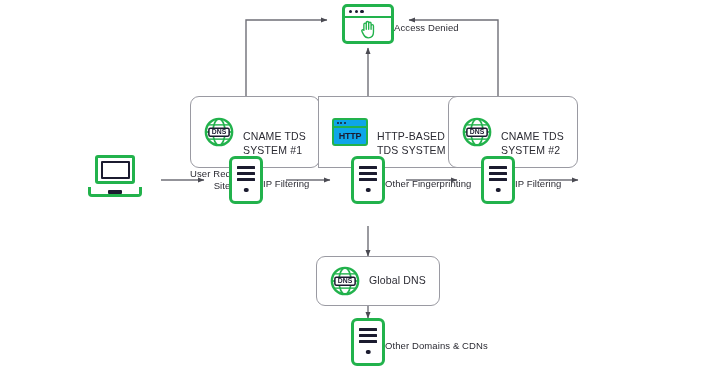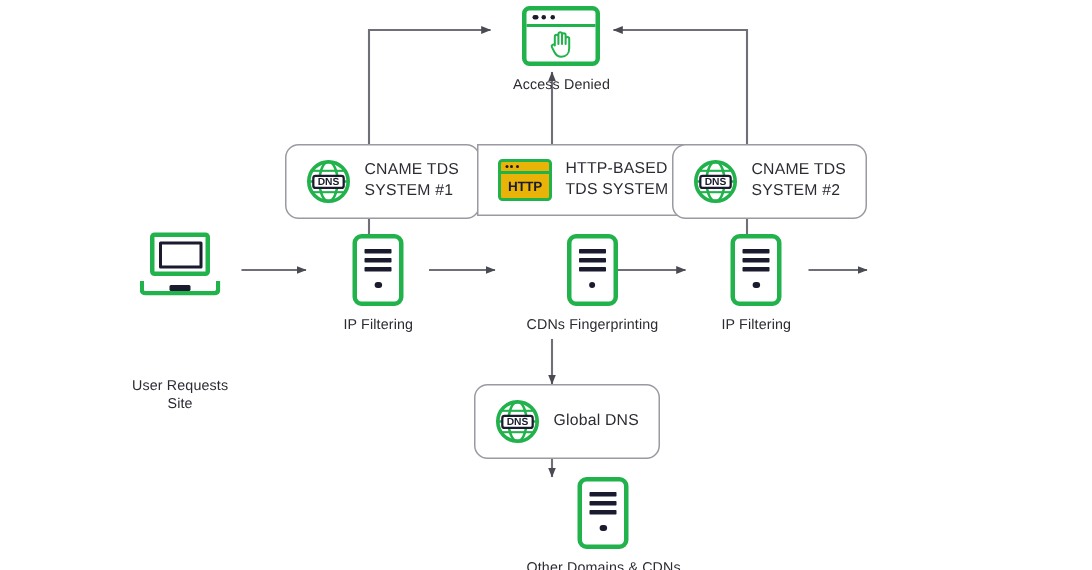--- a/index.html
+++ b/index.html
@@ -23,21 +23,21 @@
     top: 0;
     width: 728px;
     height: 380px;
     pointer-events: none;
   }
 
   
   .node {
     position: absolute;
     display: flex;
-    flex-direction: column;
+    flex-direction: row;
     align-items: center;
   }
   .node-label {
     margin-top: 7px;
     font-size: 9.5px;
     color: #2b2b33;
     text-align: center;
     line-height: 1.25;
     letter-spacing: .1px;
     white-space: pre-line;
@@ -178,33 +178,33 @@
   }
   .card.rounded { border-radius: 9px; }
   .card.square  { border-radius: 0px; }
   .card-text {
     font-size: 10.5px;
     line-height: 1.32;
     color: #2b2b33;
     white-space: pre-line;
     letter-spacing: .15px;
   }
-  .card-text.caps { font-size: 10.5px; }
+  .card-text.caps { font-size: 10.5px; margin-top: 24px; }
 
   
   .dns-globe { width: 30px; height: 30px; flex: 0 0 30px; }
 
   
   .http-ico {
     position: relative;
     width: 36px;
     height: 28px;
     border: 2.5px solid #22b24c;
     border-radius: 3px;
-    background: #eab308;
+    background: #0ea5e9;
     box-sizing: border-box;
     flex: 0 0 36px;
   }
   .http-ico .tb {
     position: absolute;
     left: 0; right: 0; top: 0;
     height: 8px;
     border-bottom: 2px solid #22b24c;
     display: flex;
     align-items: center;
@@ -346,21 +346,21 @@
     <div class="node-label">IP Filtering</div>
   </div>
 
   <div class="node" style="left:351px; top:156px;">
     <div class="server">
       <span class="bar b1"></span>
       <span class="bar b2"></span>
       <span class="bar b3"></span>
       <span class="led"></span>
     </div>
-    <div class="node-label">CDNs Fingerprinting</div>
+    <div class="node-label">Other Fingerprinting</div>
   </div>
 
   <div class="node" style="left:481px; top:156px;">
     <div class="server">
       <span class="bar b1"></span>
       <span class="bar b2"></span>
       <span class="bar b3"></span>
       <span class="led"></span>
     </div>
     <div class="node-label">IP Filtering</div>

